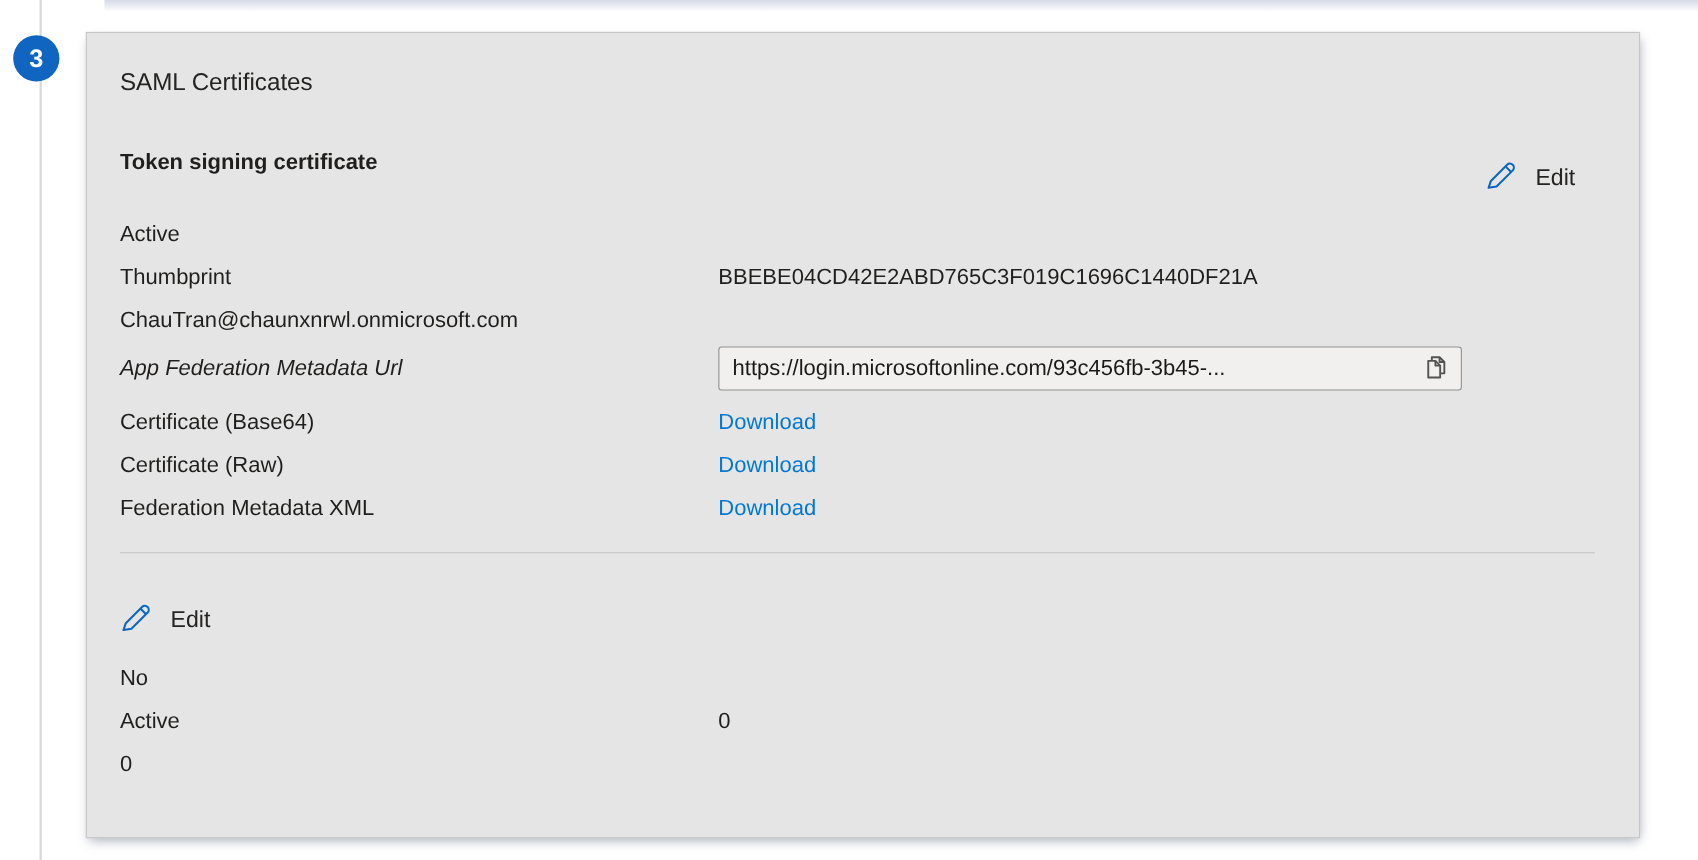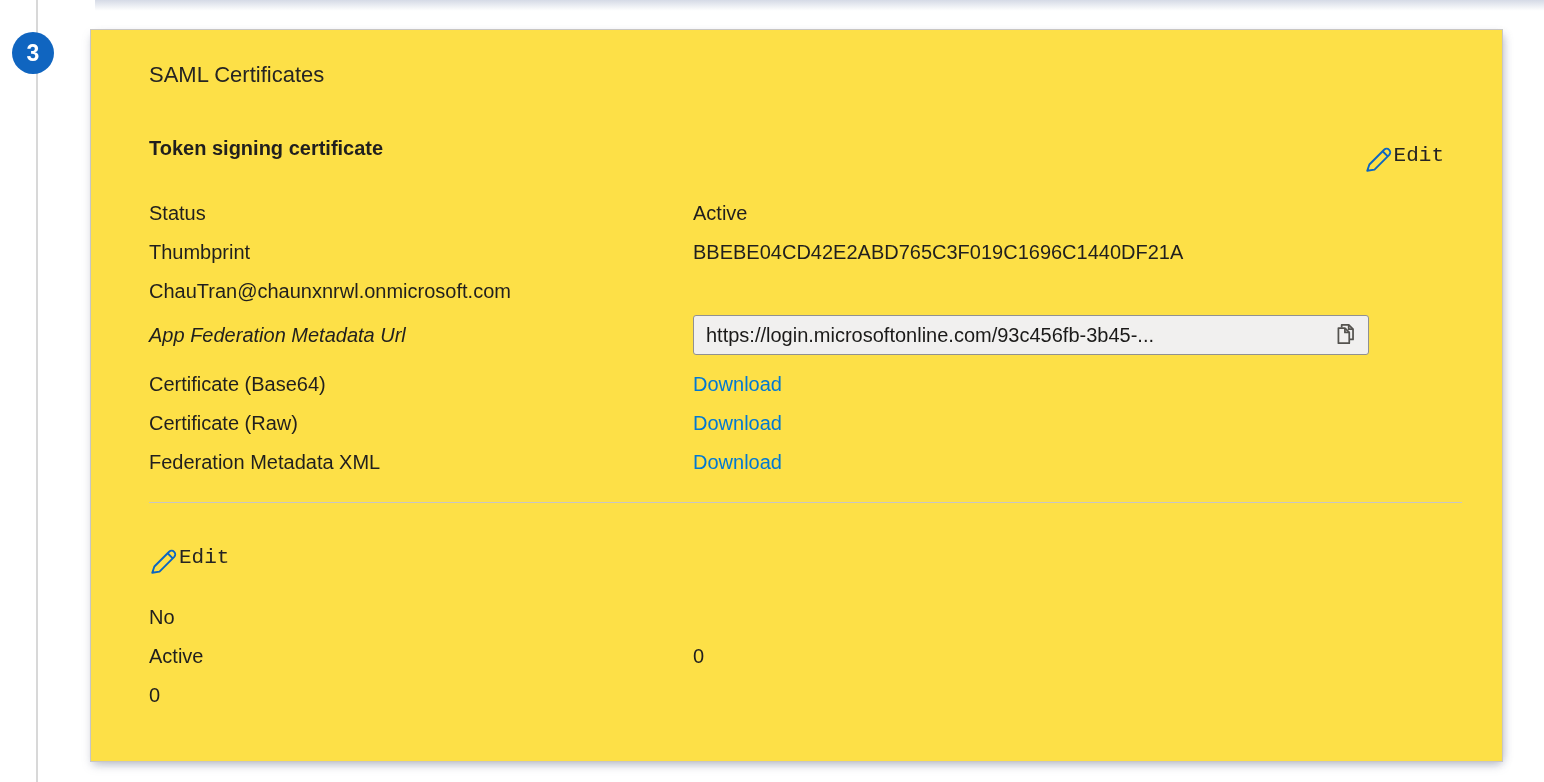--- a/index.html
+++ b/index.html
@@ -39,27 +39,27 @@
   .prev-card-edge {
     position: absolute;
     left: 95px; right: 0; top: 0;
     height: 12px;
     background: linear-gradient(180deg, #d5dae6 0%, rgba(255,255,255,0) 90%);
   }
 
   
   .card {
     position: absolute;
-    left: 90px; top: 29px;
+    left: 78px; top: 29px;
     width: 1413px; height: 733px;
-    background: #fde047;
+    background: #e5e5e5;
     border: 1.5px solid #c8c6c4;
     box-shadow: 0 5px 9px -2px rgba(108,116,140,0.40),
                 5px 2px 9px -4px rgba(108,116,140,0.30);
-    padding: 31px 40px 0 58px;
+    padding: 31px 40px 0 30px;
   }
 
   .card-title {
     font-size: 22px;
     line-height: 28px;
     color: #252423;
   }
 
   .section-header {
     display: flex;
@@ -71,28 +71,29 @@
 
   .section-heading {
     font-size: 20px;
     line-height: 26px;
     font-weight: 700;
     color: #201f1e;
   }
 
   .edit-button {
     display: flex;
-    align-items: flex-start;
+    align-items: flex-end;
+    gap: 16px;
     margin-top: 9px;
     margin-right: 18px;
     font-size: 21px;
     color: #252423;
     cursor: pointer;
     background: none; border: none;
-    font-family: Liberation Mono, monospace;
+    font-family: Liberation Sans, sans-serif;
     padding: 0;
   }
   .edit-button svg { display: block; }
 
   .rows { margin-top: 20px; }
   .rows.second { margin-top: 22px; }
 
   .row {
     display: flex;
     font-size: 20px;
@@ -169,21 +170,20 @@
           <path d="M2.6 21.4 L4.3 16.4 L16.1 4.6 A2.9 2.9 0 0 1 20.2 8.7 L8.4 20.5 L2.6 21.4 Z M2.6 21.4 L4.3 16.4" stroke="#0b66c2" stroke-width="1.5" stroke-linejoin="round"></path>
           <path d="M14.9 5.8 L19 9.9" stroke="#0b66c2" stroke-width="1.5"></path>
         </svg>
       </span>
       <span>Edit</span>
     </button>
   </div>
 
   <div class="rows">
     <div class="row">
-      <div class="row-label">Status</div>
       <div class="row-value">Active</div>
     </div>
     <div class="row">
       <div class="row-label">Thumbprint</div>
       <div class="row-value">BBEBE04CD42E2ABD765C3F019C1696C1440DF21A</div>
     </div>
     <div class="row">
       <div class="row-value">ChauTran@chaunxnrwl.onmicrosoft.com</div>
     </div>
 

